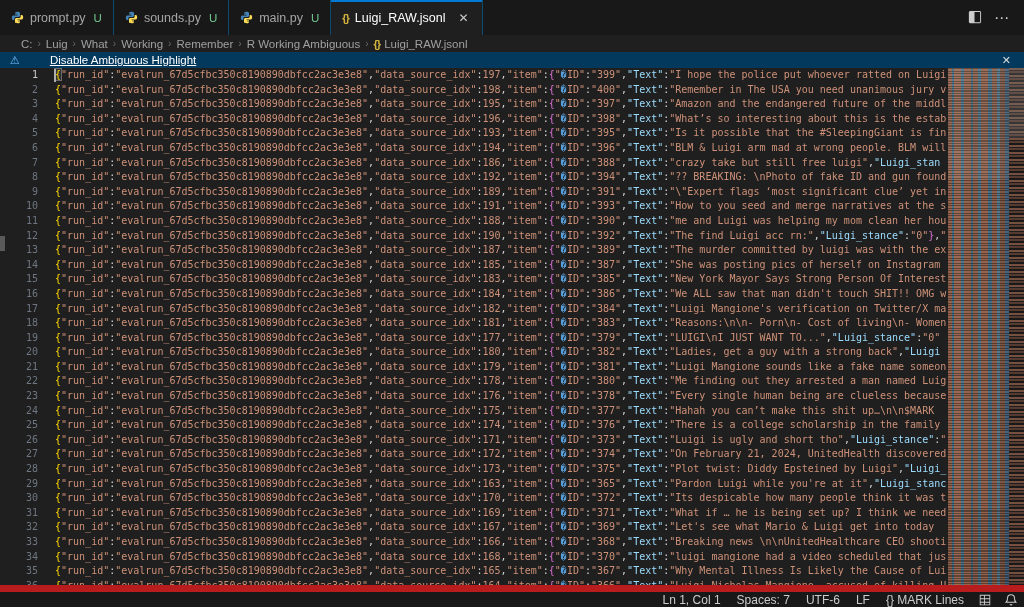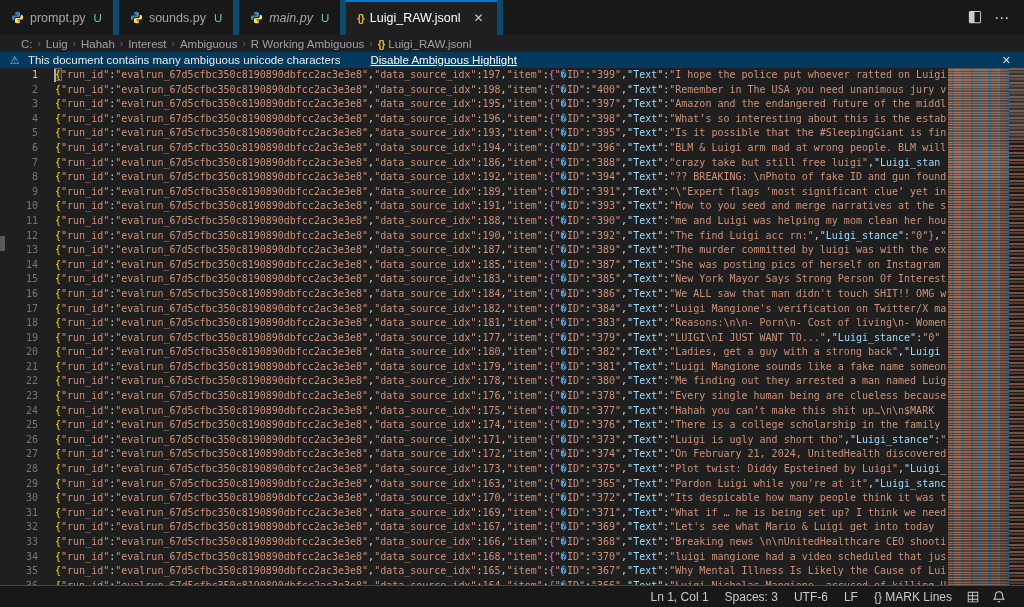--- a/index.html
+++ b/index.html
@@ -3,23 +3,23 @@
 <meta charset="utf-8">
 <style>
   * { margin:0; padding:0; box-sizing:border-box; }
   html,body { width:1024px; height:607px; overflow:hidden; background:#1f1f1f;
               font-family:"Liberation Sans","DejaVu Sans",sans-serif; }
   .window { position:relative; width:1024px; height:607px; background:#1f1f1f; display:flex; flex-direction:column; }
 
   
   .tabbar { height:35px; background:#181818; display:flex; align-items:stretch; flex:none; }
   .tab { display:flex; align-items:center; gap:6px; padding:0 11px; background:#181818;
-         border-right:6px solid #0c4a6e; font-size:12.5px; color:#a5a5a5; cursor:pointer; position:relative; }
+         border-right:1px solid #0c4a6e; font-size:12.5px; color:#a5a5a5; cursor:pointer; position:relative; }
   .tab .u { color:#73c991; font-size:11.5px; margin-left:2px; }
-  .tab.preview .lbl { font-style:italic; }
+  .tab.preview .lbl { }
   .tab.active { background:#1f1f1f; color:#ffffff; }
   .tab.active::before { content:""; position:absolute; left:0; top:0; right:0; height:1.5px; background:#0078d4; }
   .tab .close { color:#cccccc; font-size:12px; margin-left:4px; padding:1px 3px; border-radius:3px; }
   .json-glyph { color:#d4b43c; font-weight:bold; font-size:11px; letter-spacing:-1px; }
   .tab-actions { margin-left:auto; display:flex; align-items:center; gap:12px; padding:0 14px; color:#cccccc; }
   .tab-actions svg { display:block; }
   .more-dots { font-size:15px; letter-spacing:1px; color:#cccccc; }
 
   
   .breadcrumbs { height:17px; background:#1f1f1f; display:flex; align-items:center; padding-left:19px;
@@ -70,23 +70,23 @@
   
   .ruler { position:absolute; top:0; bottom:0; right:0; width:15px; background:#1b1b1b; cursor:pointer;
     background-image:
       repeating-linear-gradient(180deg,
         rgba(193,122,92,0.55) 0 2px, rgba(30,30,30,0.95) 2px 3px,
         rgba(160,96,72,0.45) 3px 5px, rgba(25,25,25,0.95) 5px 7px);
   }
   .ruler-thumb { position:absolute; top:0; left:0; right:0; height:70px; background:rgba(121,121,121,0.30); }
 
   
-  .statusbar { height:22px; background:#181818; border-top:1px solid #b91c1c; flex:none;
+  .statusbar { height:22px; background:#181818; border-top:7px solid #b91c1c; flex:none;
                display:flex; align-items:center; justify-content:flex-end; gap:0;
-               font-size:12px; color:#cccccc; padding-right:12px; }
+               font-size:12px; color:#cccccc; }
   .status-item { padding:0 8px; cursor:pointer; white-space:nowrap; }
   .status-icon { display:flex; align-items:center; padding:0 6px; cursor:pointer; }
 </style>
 </head>
 <body>
 
 <div class="window">
 
   <div class="tabbar">
     <div class="tab">
@@ -124,37 +124,36 @@
         </svg>
       <span class="more-dots">⋯</span>
     </div>
   </div>
 
   <div class="breadcrumbs">
     <span class="crumb">C:</span>
     <span class="crumb-sep">›</span>
     <span class="crumb">Luig</span>
     <span class="crumb-sep">›</span>
-    <span class="crumb">Hahah</span>
-    <span class="crumb-sep">›</span>
-    <span class="crumb">Interest</span>
-    <span class="crumb-sep">›</span>
-    <span class="crumb">Ambiguous</span>
+    <span class="crumb">What</span>
+    <span class="crumb-sep">›</span>
+    <span class="crumb">Working</span>
+    <span class="crumb-sep">›</span>
+    <span class="crumb">Remember</span>
     <span class="crumb-sep">›</span>
     <span class="crumb">R Working Ambiguous</span>
     <span class="crumb-sep">›</span>
     <span class="crumb crumb-file">
       <span class="json-glyph">{}</span>
       <span>Luigi_RAW.jsonl</span>
     </span>
   </div>
 
   <div class="banner">
     <span class="warn-icon">⚠</span>
-    <span>This document contains many ambiguous unicode characters</span>
     <span class="banner-link">Disable Ambiguous Highlight</span>
     <span class="banner-close">✕</span>
   </div>
 
   <div class="editor">
     <div class="code-area">
         <div class="line"><span class="ln ln-active">1</span><span class="code"><span class="cursor"></span><span class="tk-b1 match">{</span><span class="tk-s">"run_id"</span><span class="tk-p">:</span><span class="tk-s">"evalrun_67d5cfbc350c8190890dbfcc2ac3e3e8"</span><span class="tk-p">,</span><span class="tk-s">"data_source_idx"</span><span class="tk-p">:</span><span class="tk-n">197</span><span class="tk-p">,</span><span class="tk-s">"item"</span><span class="tk-p">:</span><span class="tk-b2">{</span><span class="tk-s">"</span><span class="tk-r">�</span><span class="tk-s">ID"</span><span class="tk-p">:</span><span class="tk-s">"399"</span><span class="tk-p">,</span><span class="tk-k">"Text"</span><span class="tk-p">:</span><span class="tk-s">"I hope the police put whoever ratted on Luigi</span></span></div>
         <div class="line"><span class="ln">2</span><span class="code"><span class="tk-b1">{</span><span class="tk-s">"run_id"</span><span class="tk-p">:</span><span class="tk-s">"evalrun_67d5cfbc350c8190890dbfcc2ac3e3e8"</span><span class="tk-p">,</span><span class="tk-s">"data_source_idx"</span><span class="tk-p">:</span><span class="tk-n">198</span><span class="tk-p">,</span><span class="tk-s">"item"</span><span class="tk-p">:</span><span class="tk-b2">{</span><span class="tk-s">"</span><span class="tk-r">�</span><span class="tk-s">ID"</span><span class="tk-p">:</span><span class="tk-s">"400"</span><span class="tk-p">,</span><span class="tk-k">"Text"</span><span class="tk-p">:</span><span class="tk-s">"Remember in The USA you need unanimous jury v</span></span></div>
         <div class="line"><span class="ln">3</span><span class="code"><span class="tk-b1">{</span><span class="tk-s">"run_id"</span><span class="tk-p">:</span><span class="tk-s">"evalrun_67d5cfbc350c8190890dbfcc2ac3e3e8"</span><span class="tk-p">,</span><span class="tk-s">"data_source_idx"</span><span class="tk-p">:</span><span class="tk-n">195</span><span class="tk-p">,</span><span class="tk-s">"item"</span><span class="tk-p">:</span><span class="tk-b2">{</span><span class="tk-s">"</span><span class="tk-r">�</span><span class="tk-s">ID"</span><span class="tk-p">:</span><span class="tk-s">"397"</span><span class="tk-p">,</span><span class="tk-k">"Text"</span><span class="tk-p">:</span><span class="tk-s">"Amazon and the endangered future of the middl</span></span></div>
         <div class="line"><span class="ln">4</span><span class="code"><span class="tk-b1">{</span><span class="tk-s">"run_id"</span><span class="tk-p">:</span><span class="tk-s">"evalrun_67d5cfbc350c8190890dbfcc2ac3e3e8"</span><span class="tk-p">,</span><span class="tk-s">"data_source_idx"</span><span class="tk-p">:</span><span class="tk-n">196</span><span class="tk-p">,</span><span class="tk-s">"item"</span><span class="tk-p">:</span><span class="tk-b2">{</span><span class="tk-s">"</span><span class="tk-r">�</span><span class="tk-s">ID"</span><span class="tk-p">:</span><span class="tk-s">"398"</span><span class="tk-p">,</span><span class="tk-k">"Text"</span><span class="tk-p">:</span><span class="tk-s">"What’s so interesting about this is the estab</span></span></div>
@@ -195,21 +194,21 @@
     <div class="minimap">
       <div class="minimap-slider"></div>
     </div>
     <div class="ruler">
       <div class="ruler-thumb"></div>
     </div>
   </div>
 
   <div class="statusbar">
     <span class="status-item">Ln 1, Col 1</span>
-    <span class="status-item">Spaces: 3</span>
+    <span class="status-item">Spaces: 7</span>
     <span class="status-item">UTF-6</span>
     <span class="status-item">LF</span>
     <span class="status-item">{} MARK Lines</span>
     <span class="status-icon">
       <svg width="14" height="14" viewBox="0 0 16 16">
           <path fill="#cccccc" d="M2 2h12v12H2V2zm1 1v3h4V3H3zm5 0v3h5V3H8zM3 7v3h4V7H3zm5 0v3h5V7H8zM3 11v2h4v-2H3zm5 0v2h5v-2H8z"></path>
         </svg>
     </span>
     <span class="status-icon">
       <svg width="14" height="14" viewBox="0 0 16 16">

